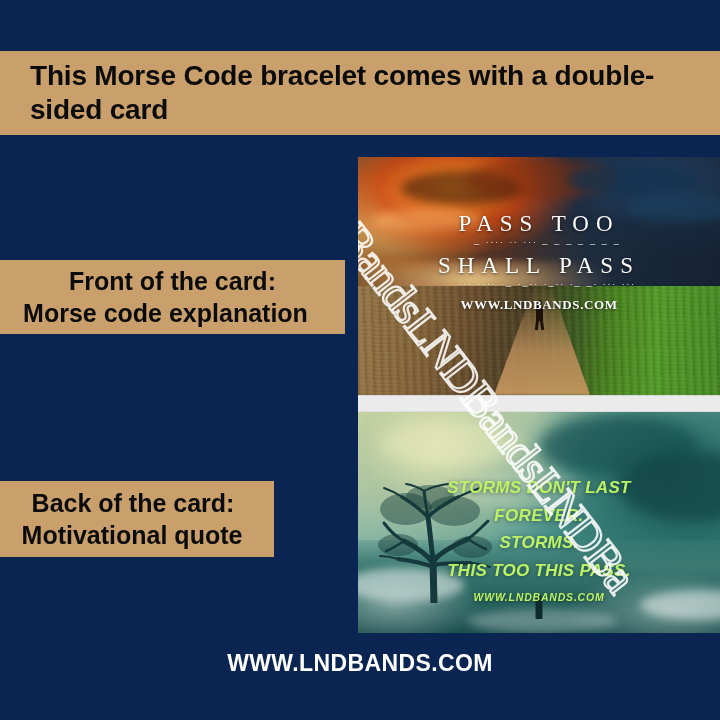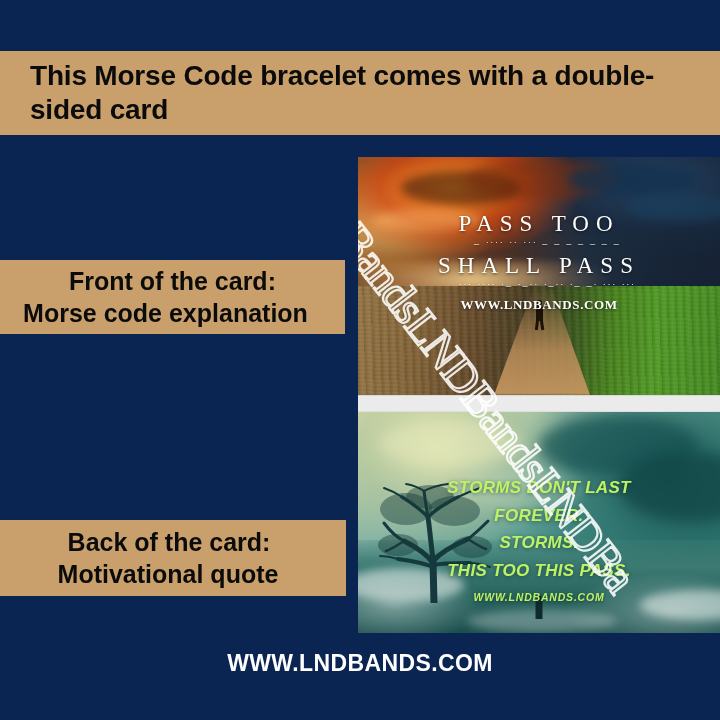--- a/index.html
+++ b/index.html
@@ -68,22 +68,22 @@
   }
   #caption-front {
     top: 260px;
     width: 345px;
     height: 74px;
   }
   #caption-front .caption-line-1 { margin-left: -4px; }
   #caption-front .caption-line-2 { margin-left: -18px; }
 
   #caption-back {
-    top: 520px;
-    width: 346px;
+    top: 481px;
+    width: 274px;
     height: 76px;
   }
   #caption-back .caption-line-1 { margin-left: -12px; }
   #caption-back .caption-line-2 { margin-left: -14px; }
 
   
   #card-stack {
     position: absolute;
     left: 358px;
     top: 157px;

